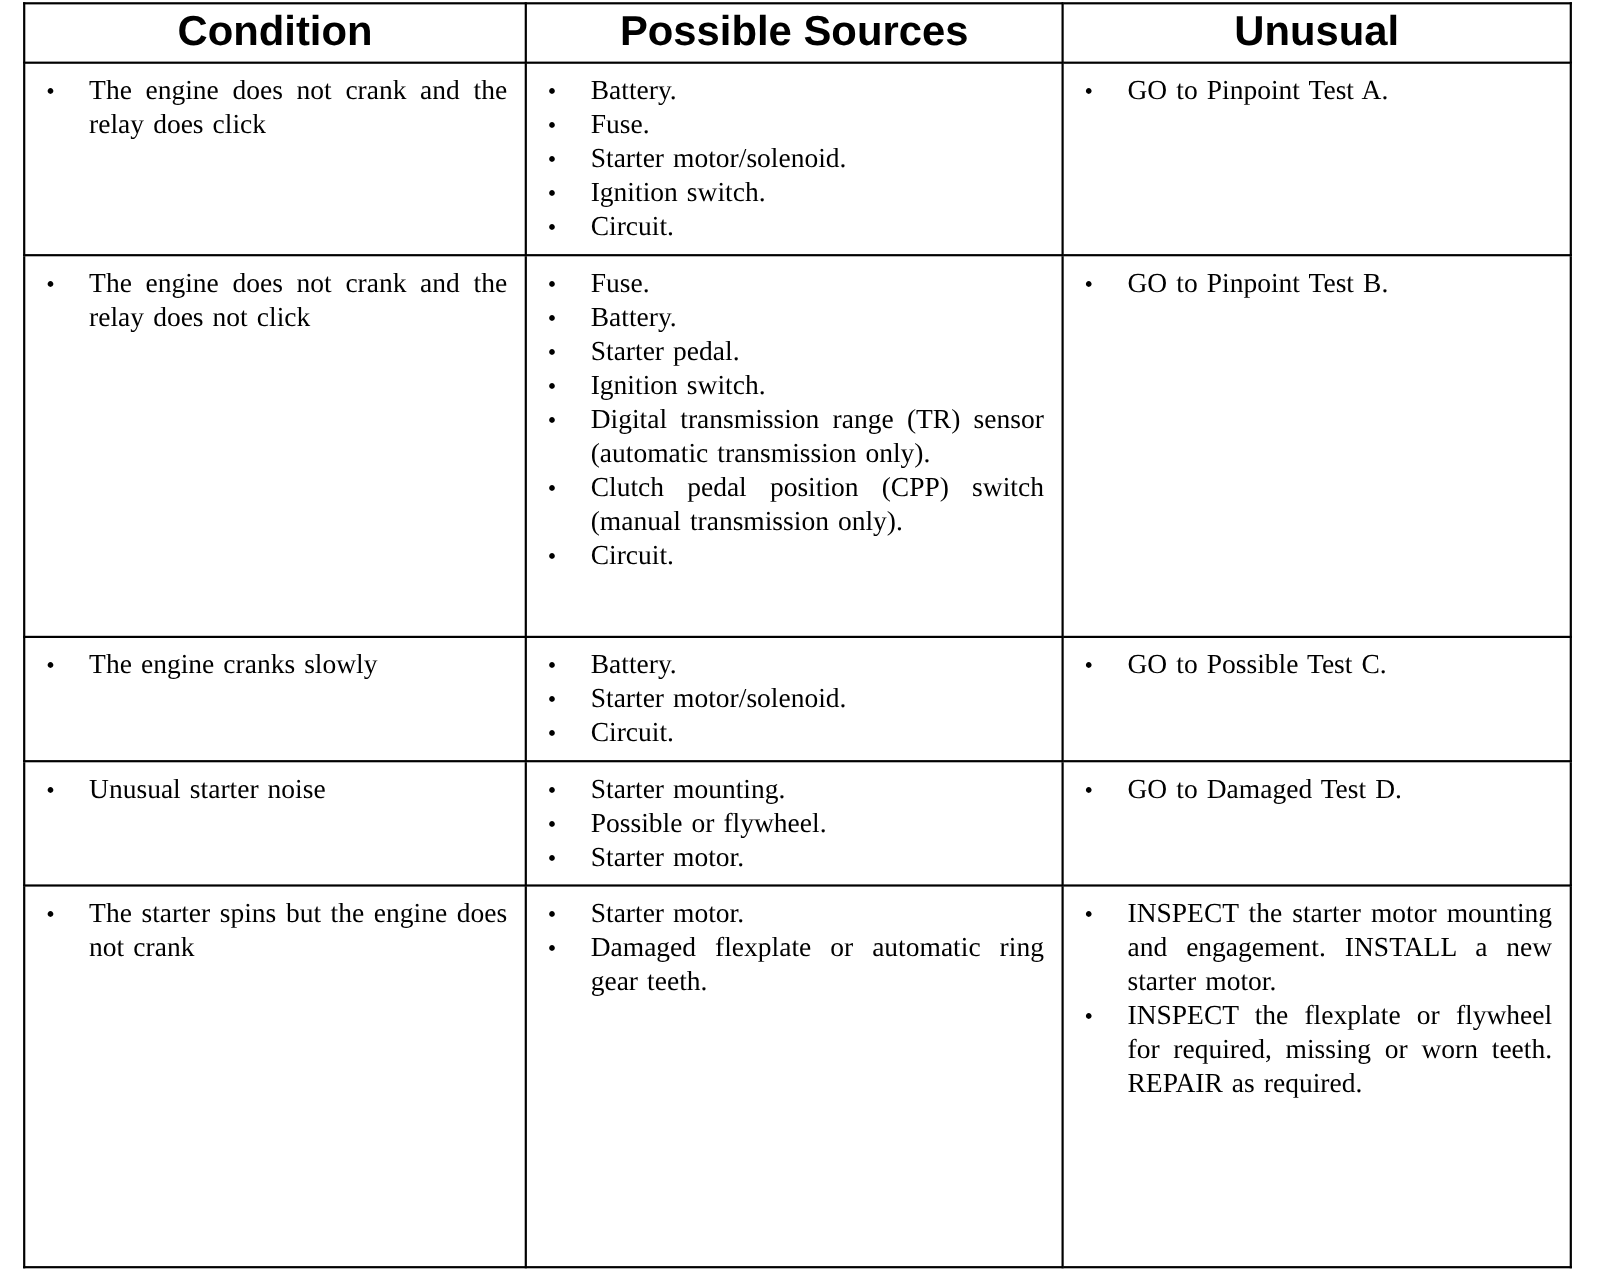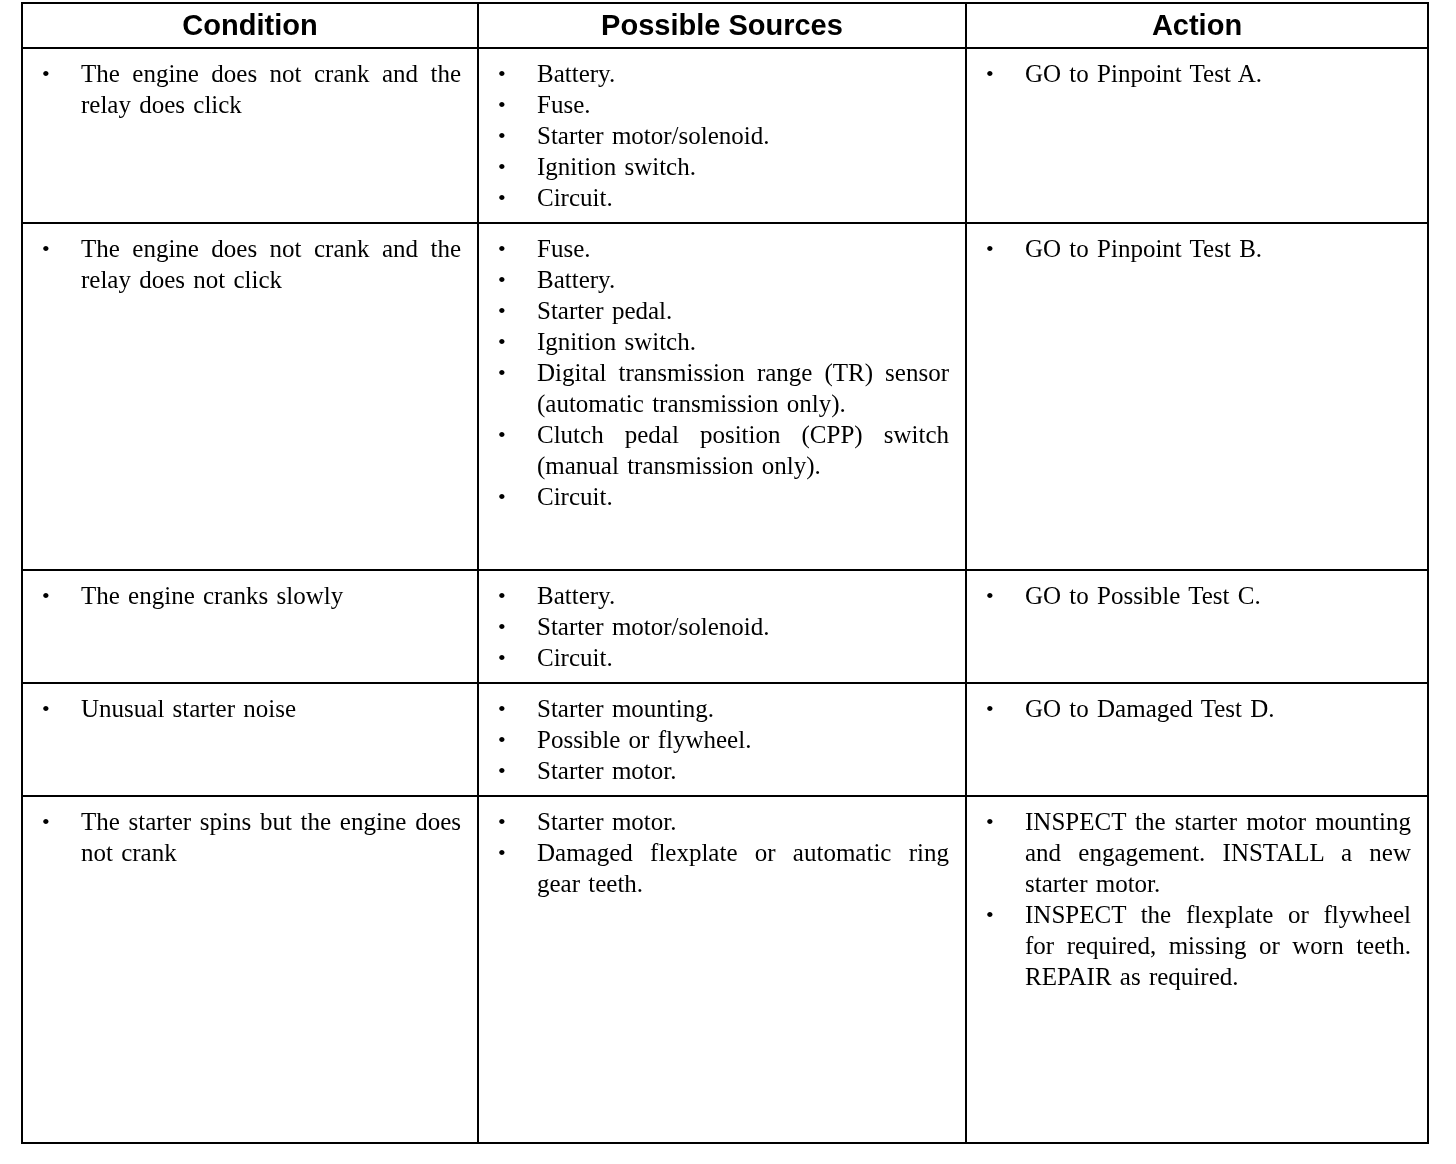--- a/index.html
+++ b/index.html
@@ -28,21 +28,21 @@
     width: 1406px;
     border-collapse: collapse;
     table-layout: fixed;
   }
   table.symptom-table th,
   table.symptom-table td {
     border: 2px solid #000000;
   }
   table.symptom-table th {
     font-family: "Liberation Sans", sans-serif;
-    font-size: 29px;
+    font-size: 38px;
     font-weight: bold;
     text-align: center;
     padding: 4px 0 5px 0;
     height: 34px;
   }
   table.symptom-table td {
     vertical-align: top;
     font-size: 25px;
     line-height: 31px;
     padding: 9px 0 9px 0;
@@ -83,21 +83,21 @@
   <table class="symptom-table">
     <colgroup>
       <col style="width:456px">
       <col style="width:488px">
       <col style="width:462px">
     </colgroup>
     <thead>
       <tr>
         <th>Condition</th>
         <th>Possible Sources</th>
-        <th>Action</th>
+        <th>Unusual</th>
       </tr>
     </thead>
     <tbody>
 
       <tr class="r1">
         <td>
           <ul class="cell-list">
             <li>
                 <span class="bullet">•</span>
                 <span class="li-text">The engine does not crank and the relay does click</span>

